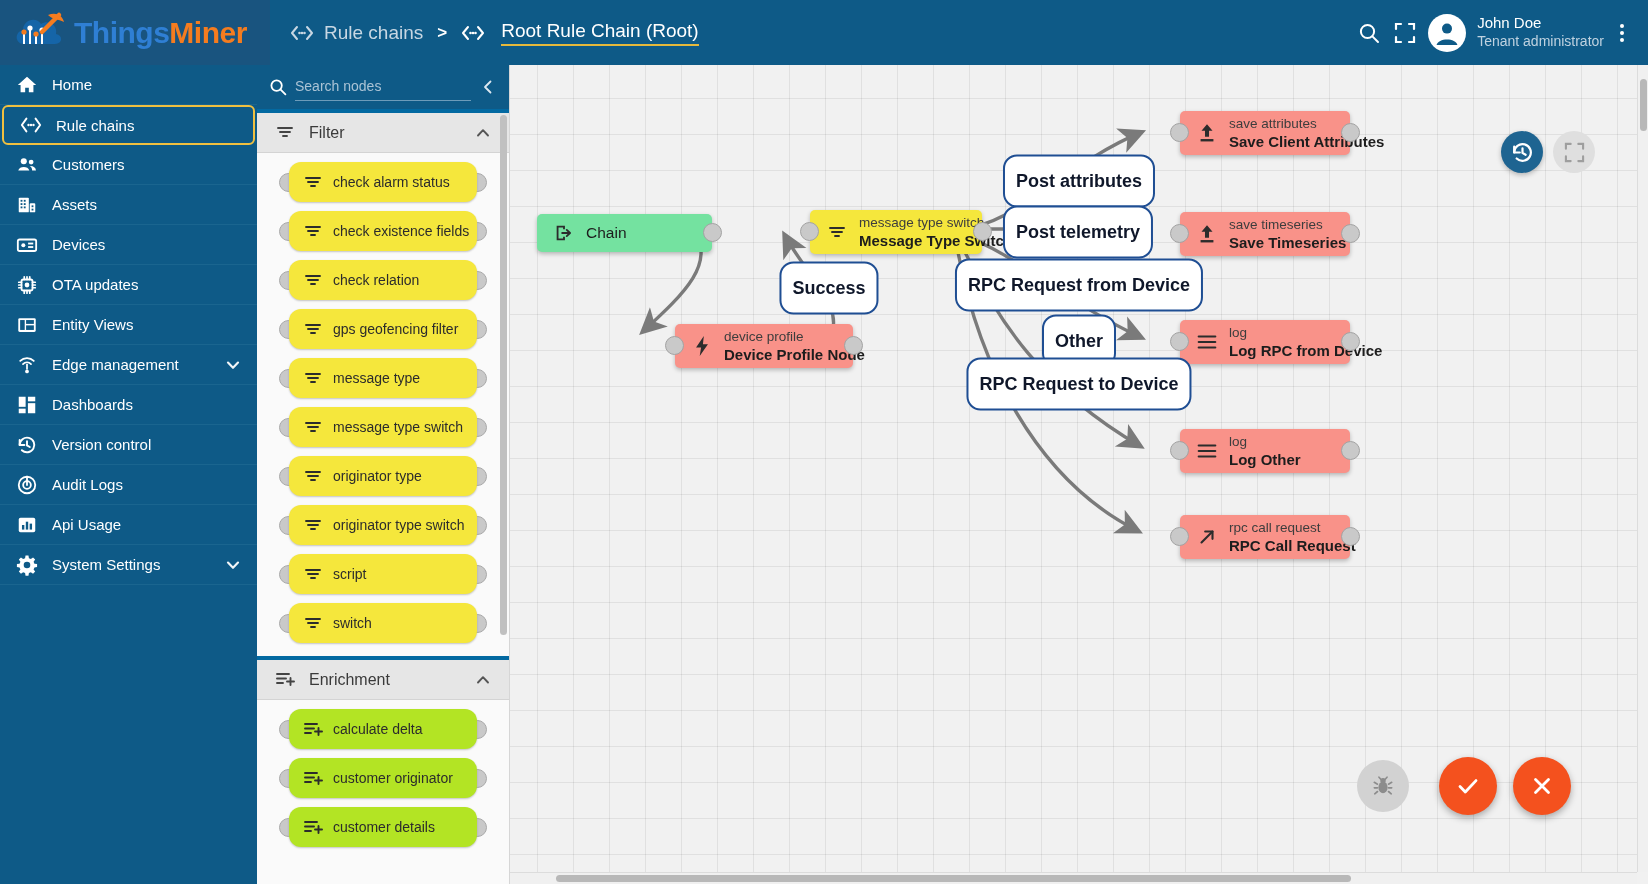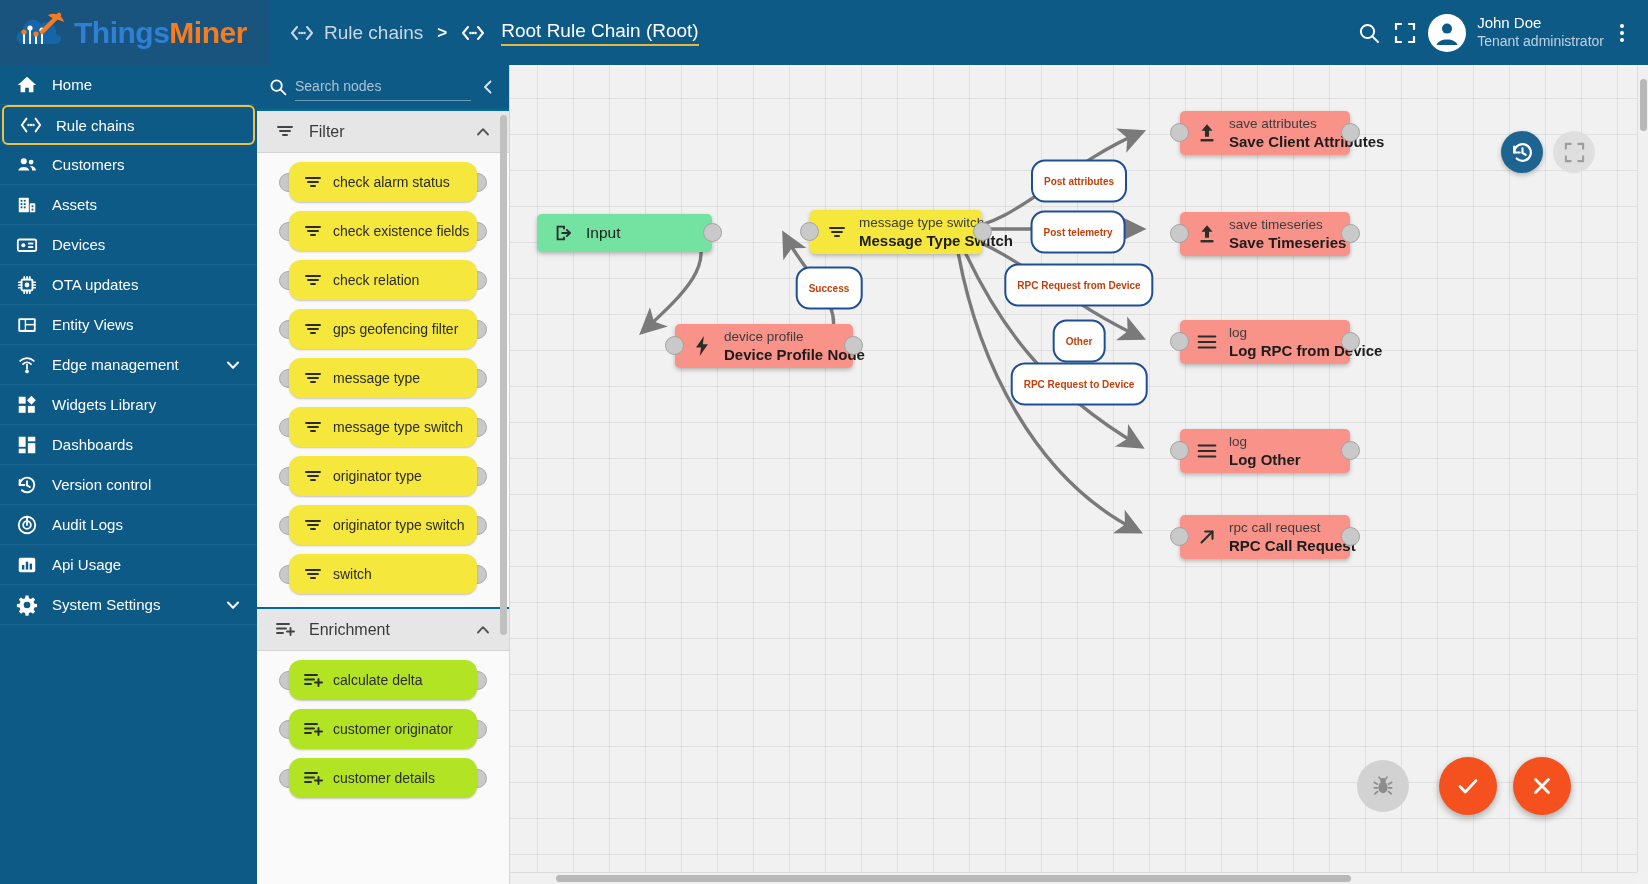--- a/index.html
+++ b/index.html
@@ -68,21 +68,21 @@
     width:100%; background:transparent; border:none; outline:none;
     color:#ffffff; font-size:14px; font-family:inherit; padding:4px 0 6px 0;
     border-bottom:1px solid #6d9cba;
   }
   .search-field input::placeholder { color:#aac3d5; }
   .collapse-btn { width:18px; height:18px; flex:0 0 18px; cursor:pointer; display:flex; align-items:center; justify-content:center; }
 
   .palette-scroll { flex:1; overflow:hidden; position:relative; background:#fafafa; }
   .sect-head {
     height:44px; background:#e6e6e6; display:flex; align-items:center; gap:12px;
-    padding:4px 18px; border-top:2px solid #0369a1; border-bottom:1px solid #d4d4d4;
+    padding:4px 18px; border-top:4px solid #0369a1; border-bottom:1px solid #d4d4d4;
   }
   .sect-head .sh-icon { width:22px; height:22px; flex:0 0 22px; }
   .sect-head .sh-title { flex:1; font-size:16px; color:#3a3a3a; }
   .sect-head .sh-chev { width:16px; height:16px; flex:0 0 16px; }
   .palette-list { padding:9px 0 4px 0; }
   .pal-node { position:relative; height:40px; margin:0 22px 9px 22px; }
   .pal-node .pal-box {
     position:absolute; left:10px; right:10px; top:0; height:40px;
     border-radius:12px; display:flex; align-items:center; gap:10px;
     padding-left:14px; box-shadow:0 1px 2px rgba(0,0,0,.22);
@@ -129,22 +129,22 @@
   .rc-node .n-single { font-size:15.5px; color:#1d1d1d; }
   .n-port {
     position:absolute; width:19px; height:19px; border-radius:50%;
     background:#c9c9c9; border:1px solid #a3a3a3; top:50%; margin-top:-10px;
   }
   .n-port.l { left:-10px; }
   .n-port.r { right:-10px; }
 
   .edge-label {
     position:absolute; background:#ffffff; border:2px solid #1f4e93;
-    border-radius:14px; padding:14px 11px; font-size:10px; font-weight:bold;
-    color:#c2410c; white-space:nowrap; transform:translate(-50%,-50%);
+    border-radius:14px; padding:14px 11px; font-size:18px; font-weight:bold;
+    color:#0f172a; white-space:nowrap; transform:translate(-50%,-50%);
   }
 
   
   .fab { position:absolute; border-radius:50%; display:flex; align-items:center; justify-content:center; cursor:pointer; }
   .fab.history { width:42px; height:42px; background:#1e6491; right:94px; top:66px; box-shadow:0 2px 5px rgba(0,0,0,.25); }
   .fab.expand  { width:42px; height:42px; background:#dfdfdf; right:42px; top:66px; }
   .fab.debug   { width:52px; height:52px; background:#d2d2d2; right:228px; bottom:60px; }
   .fab.accept  { width:58px; height:58px; background:#f4511e; right:140px; bottom:57px; box-shadow:0 3px 7px rgba(0,0,0,.3); }
   .fab.cancel  { width:58px; height:58px; background:#f4511e; right:66px; bottom:57px; box-shadow:0 3px 7px rgba(0,0,0,.3); }
 
@@ -360,31 +360,20 @@
             </svg>
           </span>
           <span class="nav-label">Edge management</span>
           <span class="chev"><svg width="16" height="16" viewBox="0 0 16 16">
               <path d="M3 5.5 L8 10.8 L13 5.5" stroke="#ffffff" stroke-width="2.1" fill="none" stroke-linecap="round" stroke-linejoin="round"></path>
             </svg></span>
         </div>
         <div class="nav-item">
           <span class="nav-ico">
             <svg width="22" height="22" viewBox="0 0 24 24">
-              <rect x="3" y="3" width="7.5" height="7.5" fill="#ffffff"></rect>
-              <rect x="3" y="13" width="7.5" height="7.5" fill="#ffffff"></rect>
-              <rect x="13" y="13" width="7.5" height="7.5" fill="#ffffff"></rect>
-              <path d="M16.8 2 L21.6 6.8 L16.8 11.6 L12 6.8 Z" fill="#ffffff"></path>
-            </svg>
-          </span>
-          <span class="nav-label">Widgets Library</span>
-        </div>
-        <div class="nav-item">
-          <span class="nav-ico">
-            <svg width="22" height="22" viewBox="0 0 24 24">
               <rect x="3" y="3" width="7.5" height="11" fill="#ffffff"></rect>
               <rect x="3" y="16" width="7.5" height="5" fill="#ffffff"></rect>
               <rect x="13" y="3" width="8" height="5" fill="#ffffff"></rect>
               <rect x="13" y="10" width="8" height="11" fill="#ffffff"></rect>
             </svg>
           </span>
           <span class="nav-label">Dashboards</span>
         </div>
         <div class="nav-item">
           <span class="nav-ico">
@@ -567,20 +556,34 @@
               <span class="port r"></span>
               <span class="pal-box">
                 <span class="pb-ico"><svg width="20" height="20" viewBox="0 0 20 20">
                     <g stroke="#2c2c2c" stroke-width="1.9" stroke-linecap="round">
                       <path d="M3 6 h14"></path>
                       <path d="M5 10 h10"></path>
                       <path d="M8 14 h4"></path>
                     </g>
                   </svg></span>
                 <span class="pb-label">originator type switch</span>
+              </span>
+            </div>
+            <div class="pal-node filter">
+              <span class="port l"></span>
+              <span class="port r"></span>
+              <span class="pal-box">
+                <span class="pb-ico"><svg width="20" height="20" viewBox="0 0 20 20">
+                    <g stroke="#2c2c2c" stroke-width="1.9" stroke-linecap="round">
+                      <path d="M3 6 h14"></path>
+                      <path d="M5 10 h10"></path>
+                      <path d="M8 14 h4"></path>
+                    </g>
+                  </svg></span>
+                <span class="pb-label">script</span>
               </span>
             </div>
             <div class="pal-node filter">
               <span class="port l"></span>
               <span class="port r"></span>
               <span class="pal-box">
                 <span class="pb-ico"><svg width="20" height="20" viewBox="0 0 20 20">
                     <g stroke="#2c2c2c" stroke-width="1.9" stroke-linecap="round">
                       <path d="M3 6 h14"></path>
                       <path d="M5 10 h10"></path>
@@ -689,21 +692,21 @@
         </svg>
         <div id="canvas-nodes">
             <div class="rc-node green" style="left: 27px; top: 149px; width: 175px; height: 38px;">
               <span class="n-port r"></span>
               <span class="n-ico">
                 <svg width="22" height="22" viewBox="0 0 24 24">
                   <path d="M4 4 h9 v4 h-2 V6 H6 v12 h5 v-2 h2 v4 H4 Z" fill="#2c2c2c"></path>
                   <path d="M10 12 h8 M15 8.6 L18.6 12 L15 15.4" stroke="#2c2c2c" stroke-width="2" fill="none" stroke-linecap="round" stroke-linejoin="round"></path>
                 </svg>
               </span>
-              <span class="n-txt"><span class="n-single">Input</span></span>
+              <span class="n-txt"><span class="n-single">Chain</span></span>
             </div>
             <div class="rc-node red" style="left: 165px; top: 259px; width: 178px; height: 44px;">
               <span class="n-port l"></span>
               <span class="n-port r"></span>
               <span class="n-ico">
                 <svg width="20" height="22" viewBox="0 0 20 24">
                   <path d="M12 1 L3.5 13.5 H9 L7.5 23 L16.5 10 H11 Z" fill="#2c2c2c"></path>
                 </svg>
               </span>
               <span class="n-txt"><span class="n-type">device profile</span><br><span class="n-name">Device Profile Node</span></span>

